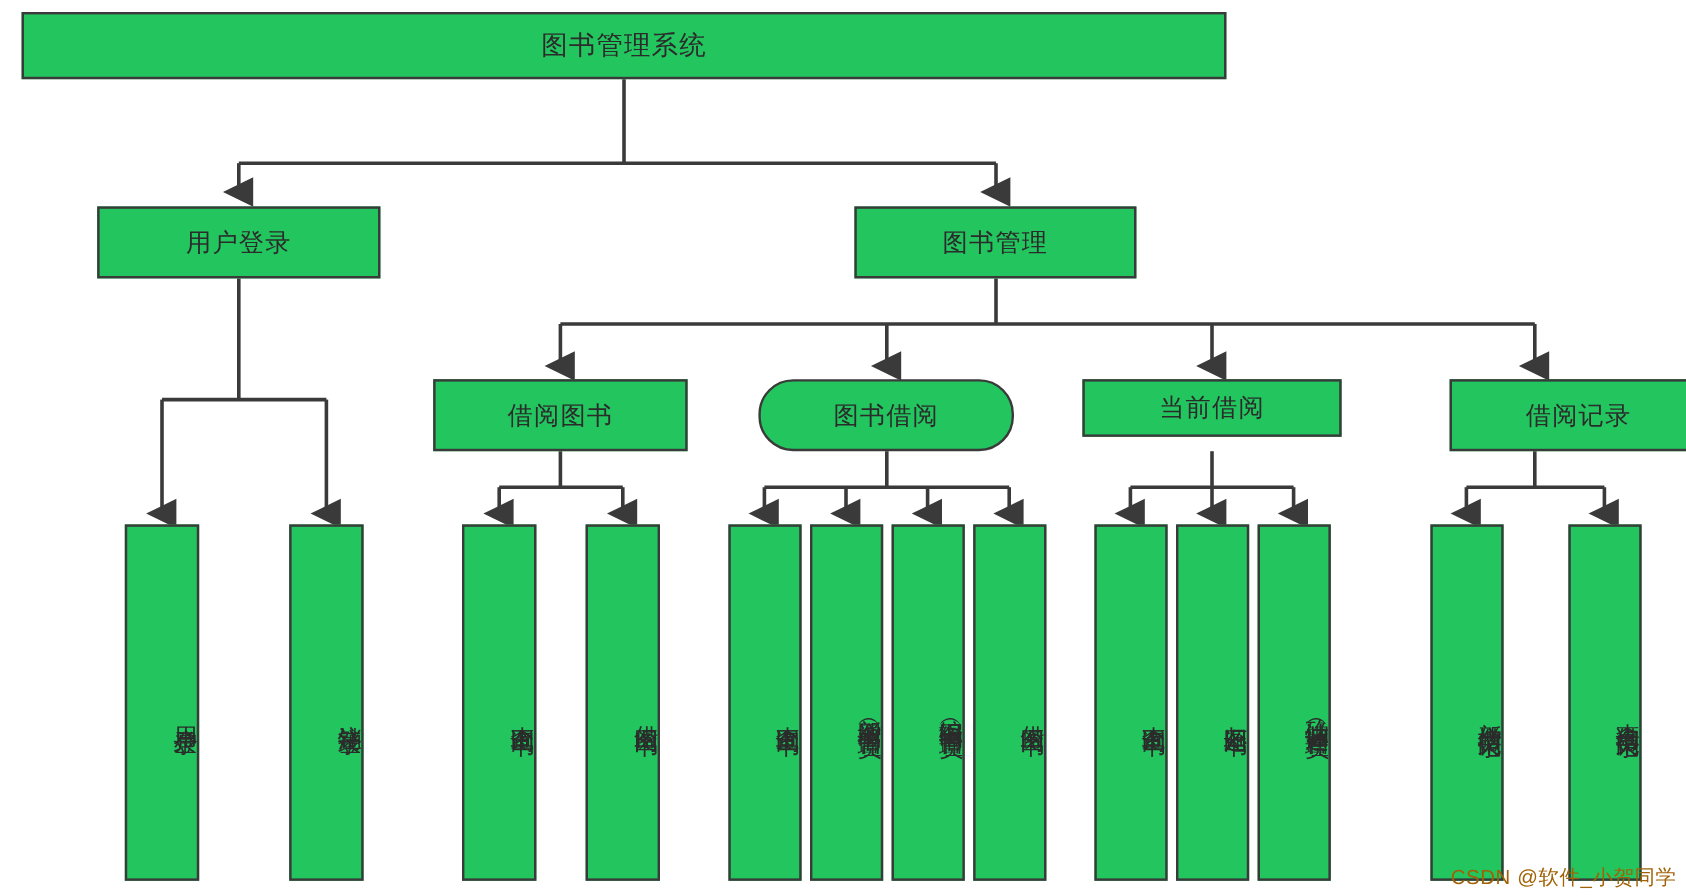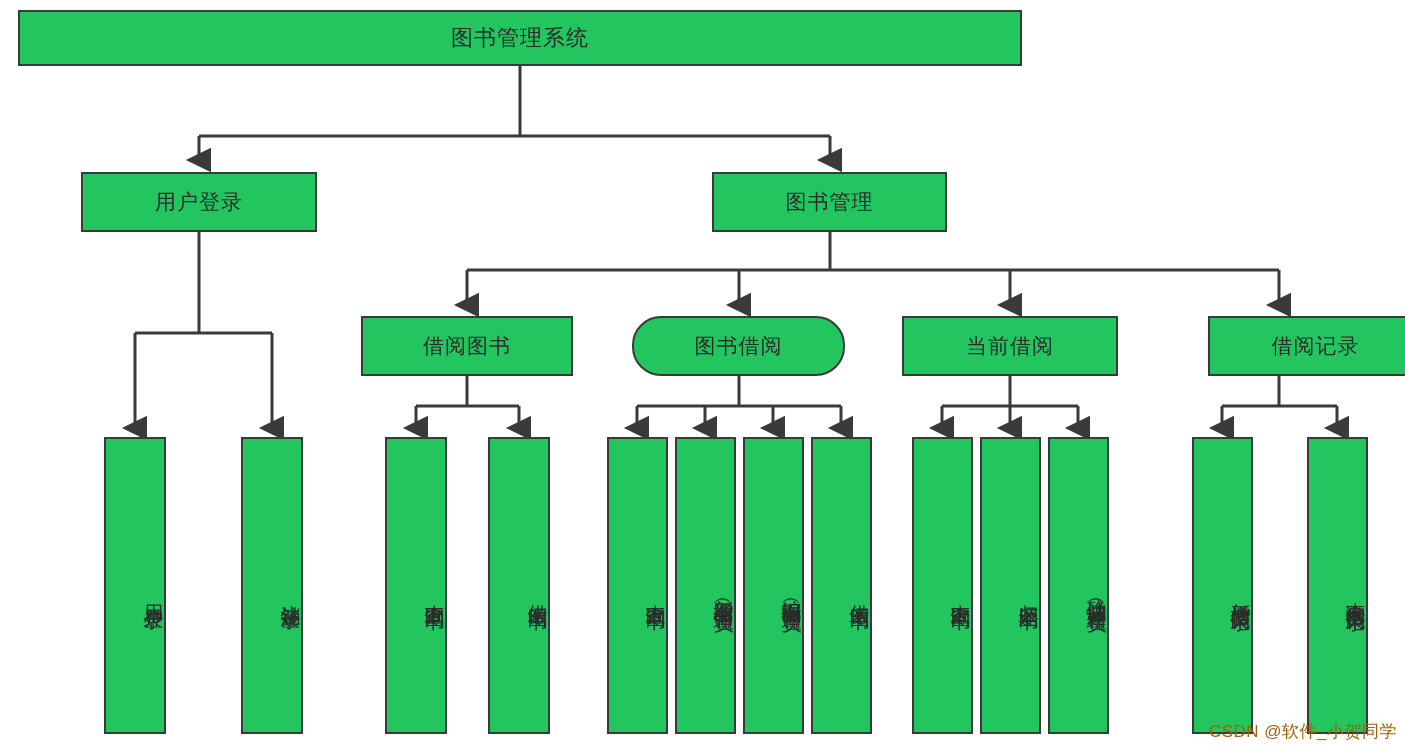--- a/index.html
+++ b/index.html
@@ -131,21 +131,21 @@
   <div class="node horizontal" style="left:712px; top:172px; width:235px; height:60px;">
     <span class="label">图书管理</span>
   </div>
 
   <div class="node horizontal" style="left:361px; top:316px; width:212px; height:60px;">
     <span class="label">借阅图书</span>
   </div>
   <div class="node horizontal" style="left:632px; top:316px; width:213px; height:60px;border-radius:29px;">
     <span class="label">图书借阅</span>
   </div>
-  <div class="node horizontal" style="left:902px; top:316px; width:216px; height:60px;">
+  <div class="node horizontal" style="left:902px; top:316px; width:216px; height:48px;">
     <span class="label">当前借阅</span>
   </div>
   <div class="node horizontal" style="left:1208px; top:316px; width:215px; height:60px;">
     <span class="label">借阅记录</span>
   </div>
 
   <div class="node vertical" style="left:104px; top:437px; width:62px; height:297px;">
     <span class="label">用户登录</span>
   </div>
   <div class="node vertical" style="left:241px; top:437px; width:62px; height:297px;">

